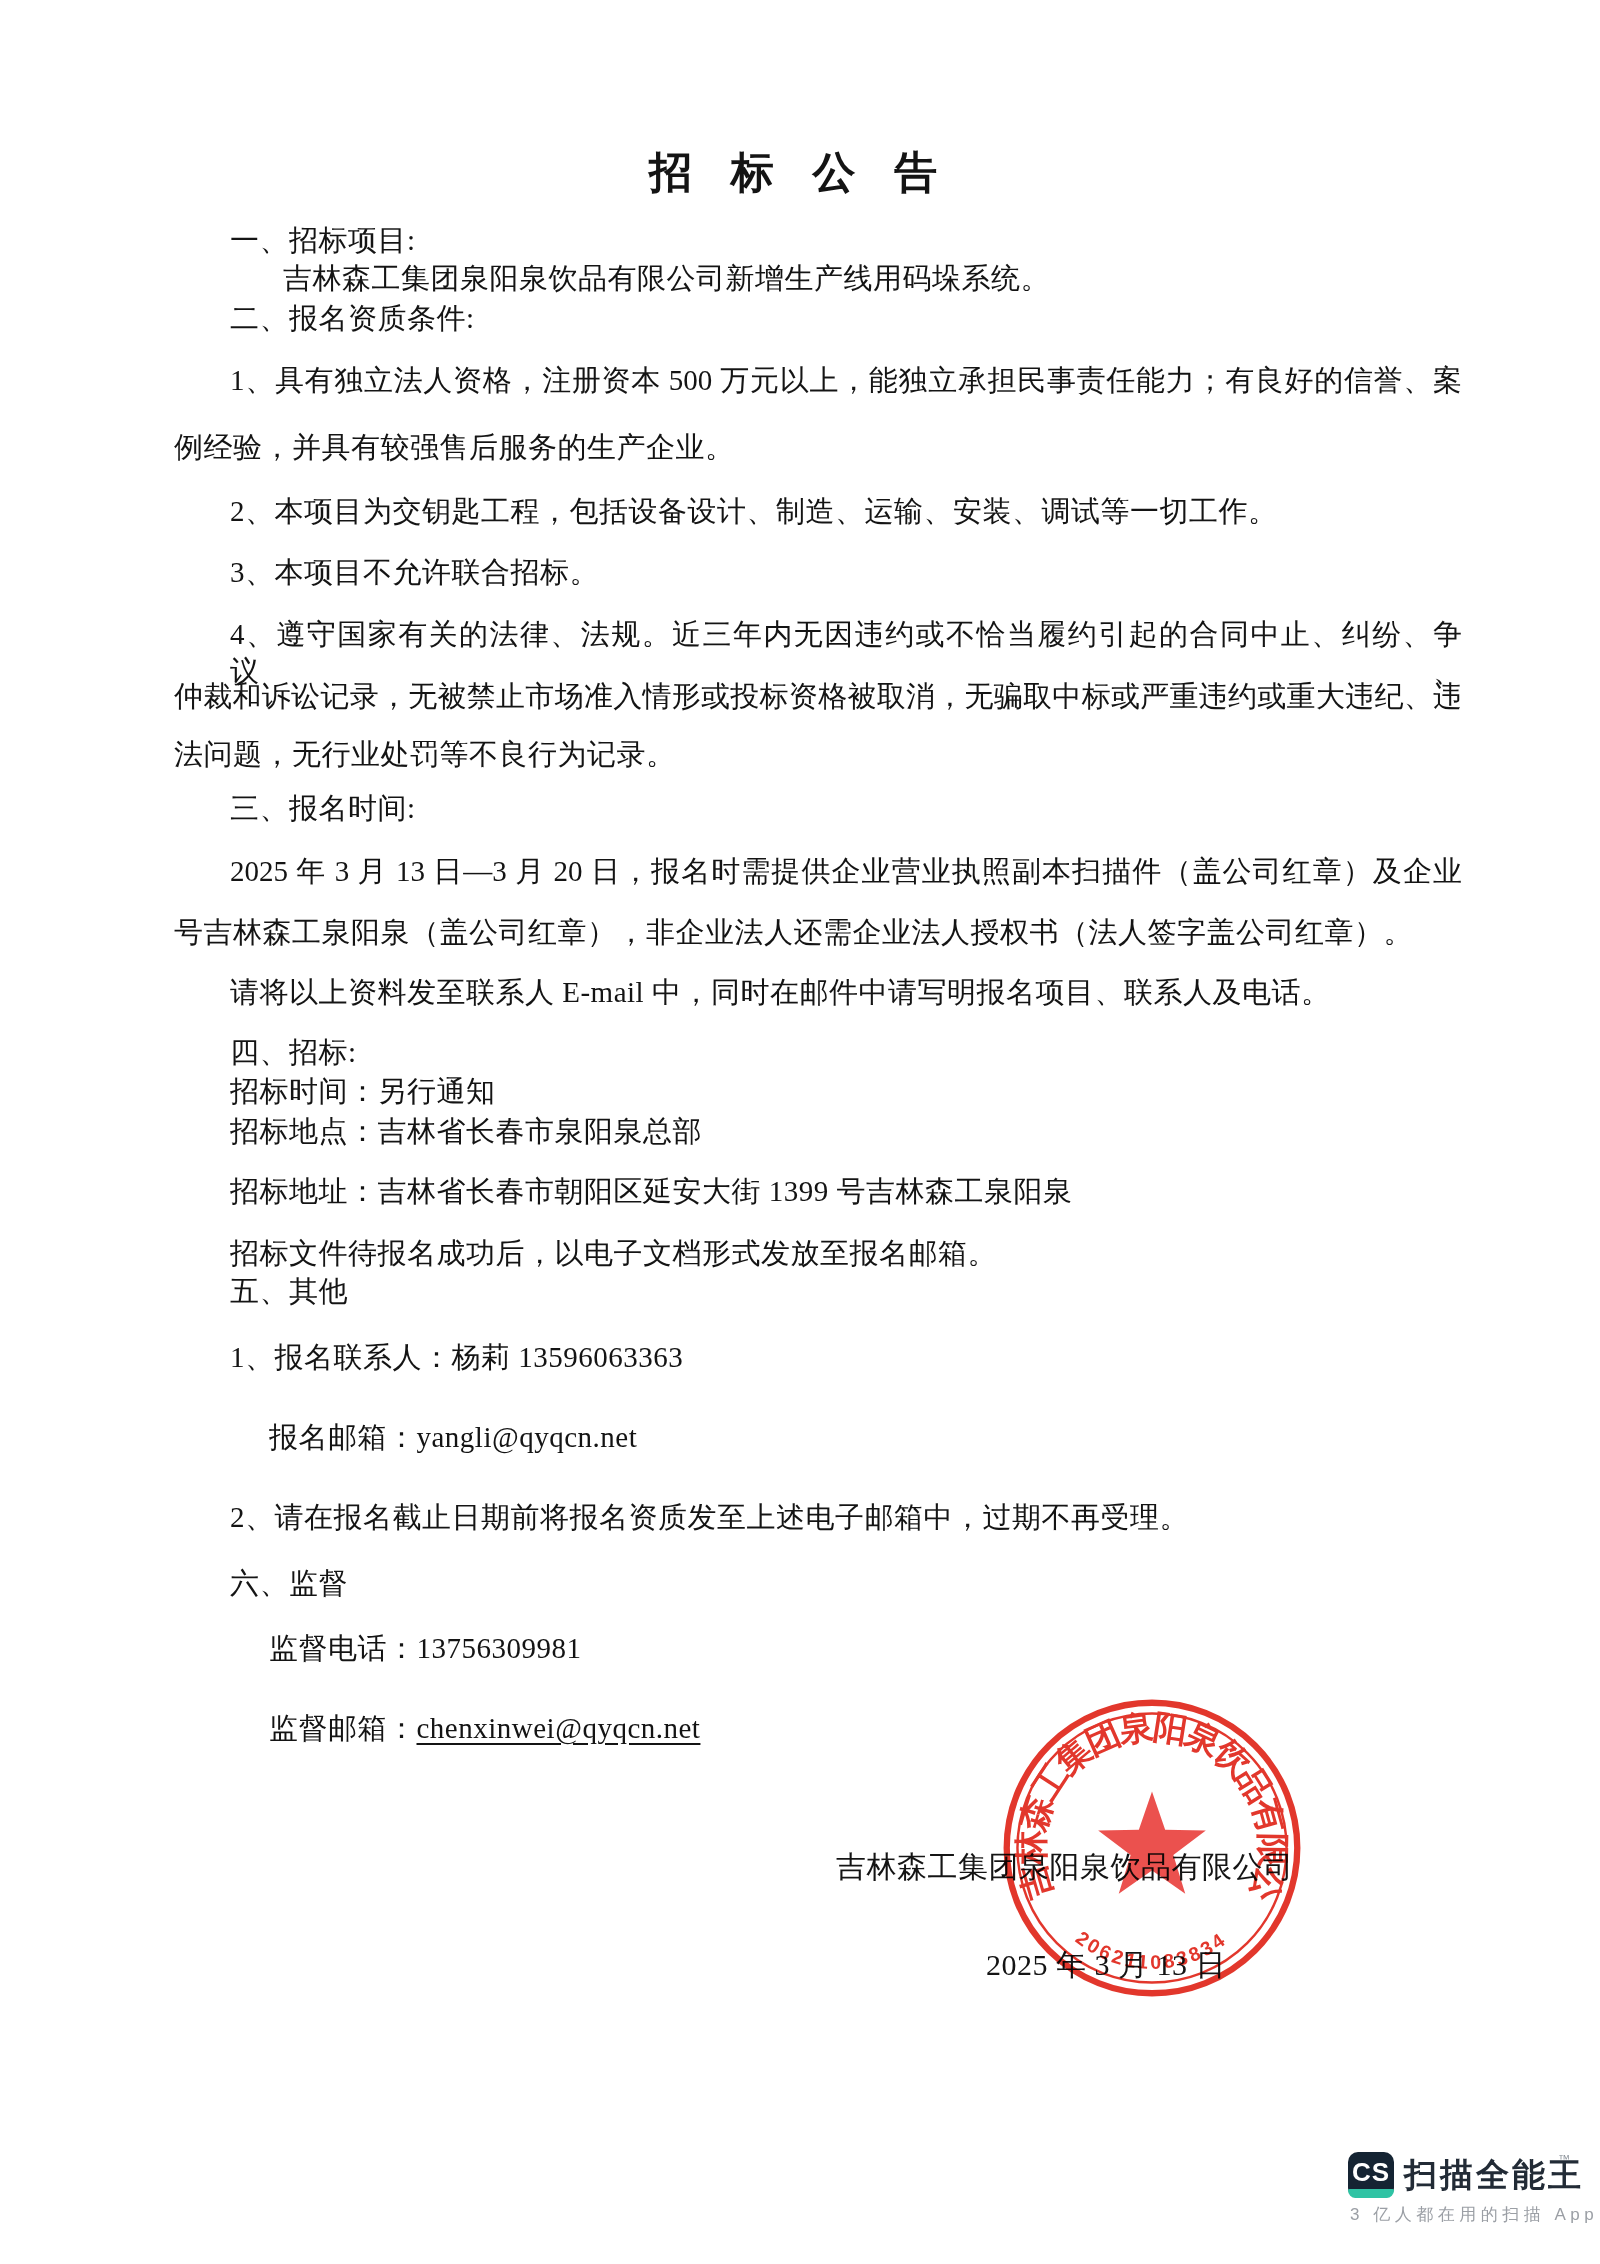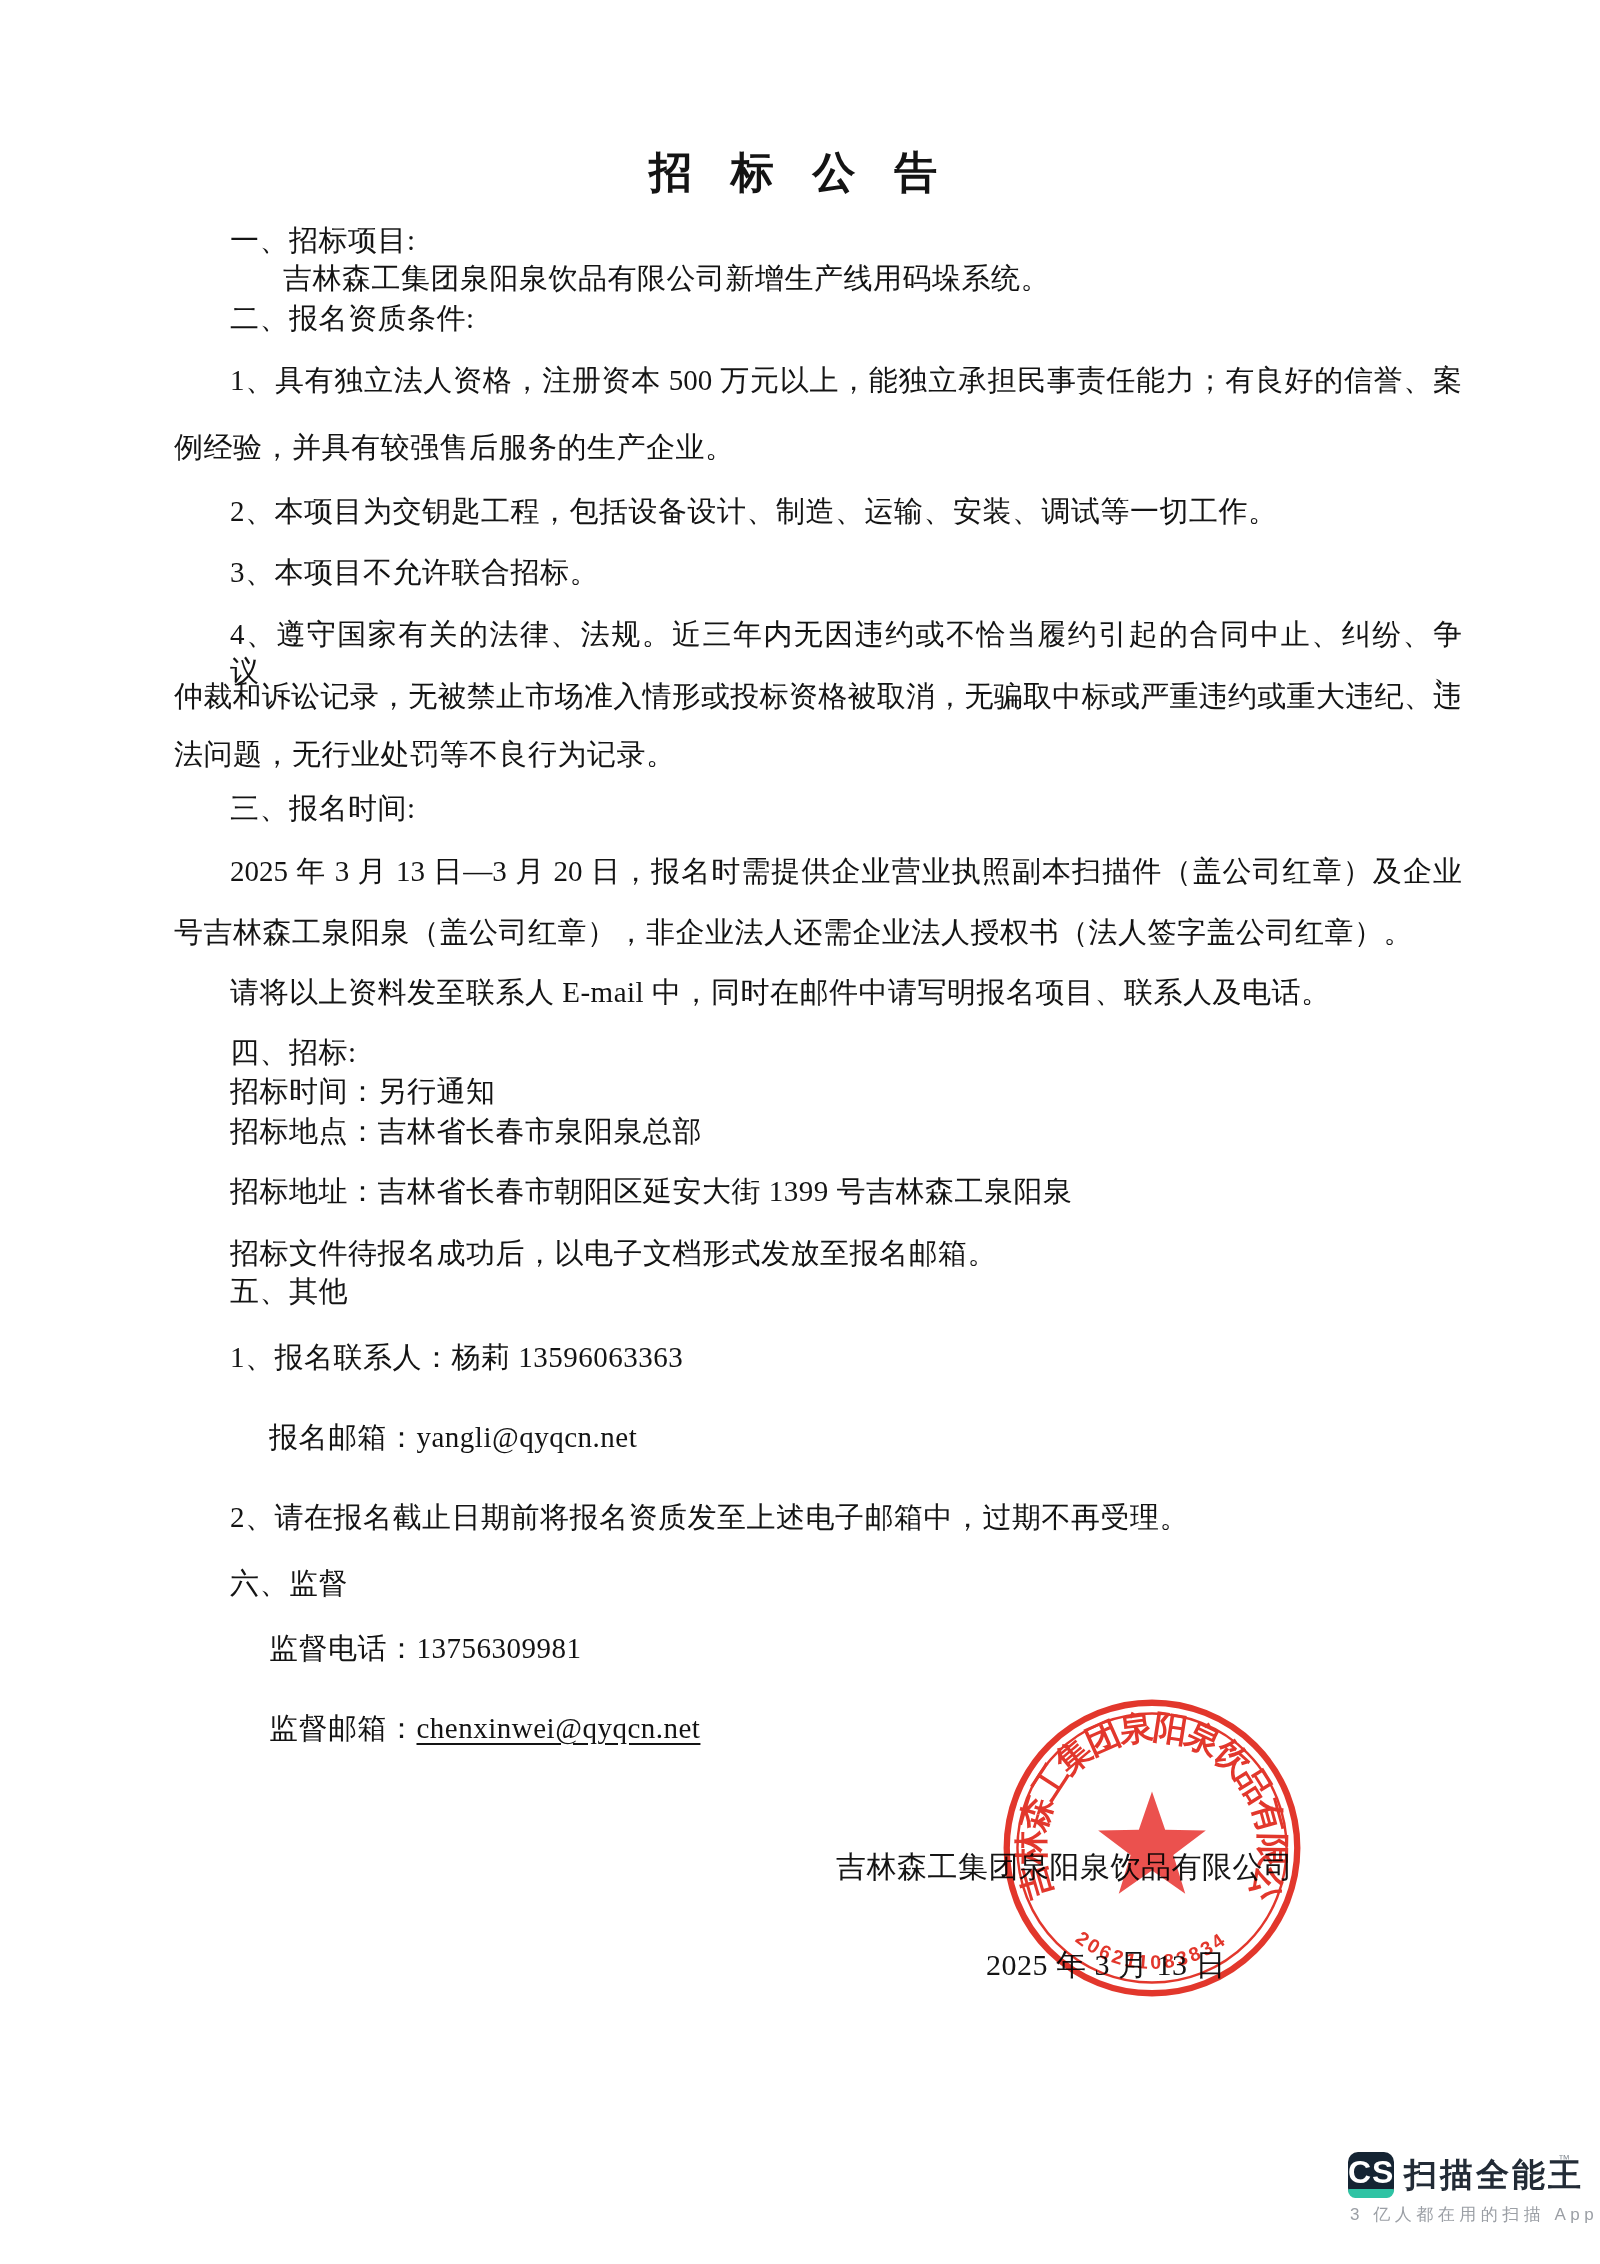--- a/index.html
+++ b/index.html
@@ -54,21 +54,21 @@
   .wm-logo{
     position:absolute; left:8px; top:4px;
     width:46px;height:46px;
     background:#152433;
     border-radius:10px;
   }
   .wm-logo .cs{
     position:absolute;left:0;top:2px;width:46px;
     text-align:center;
     color:#ffffff;font-family:"Liberation Sans","DejaVu Sans",sans-serif;
-    font-weight:bold;font-size:32px;line-height:36px;letter-spacing:1px;
+    font-weight:bold;font-size:26px;line-height:36px;letter-spacing:1px;
   }
   .wm-logo .teal{
     position:absolute;left:0;bottom:0;width:46px;height:9px;
     background:#2fc3a4;
     border-radius:2px 2px 10px 10px;
   }
   .wm-name{
     position:absolute;left:64px;top:6px;
     font-family:"Liberation Sans","DejaVu Sans",sans-serif;
     font-weight:bold;font-size:33px;line-height:42px;

